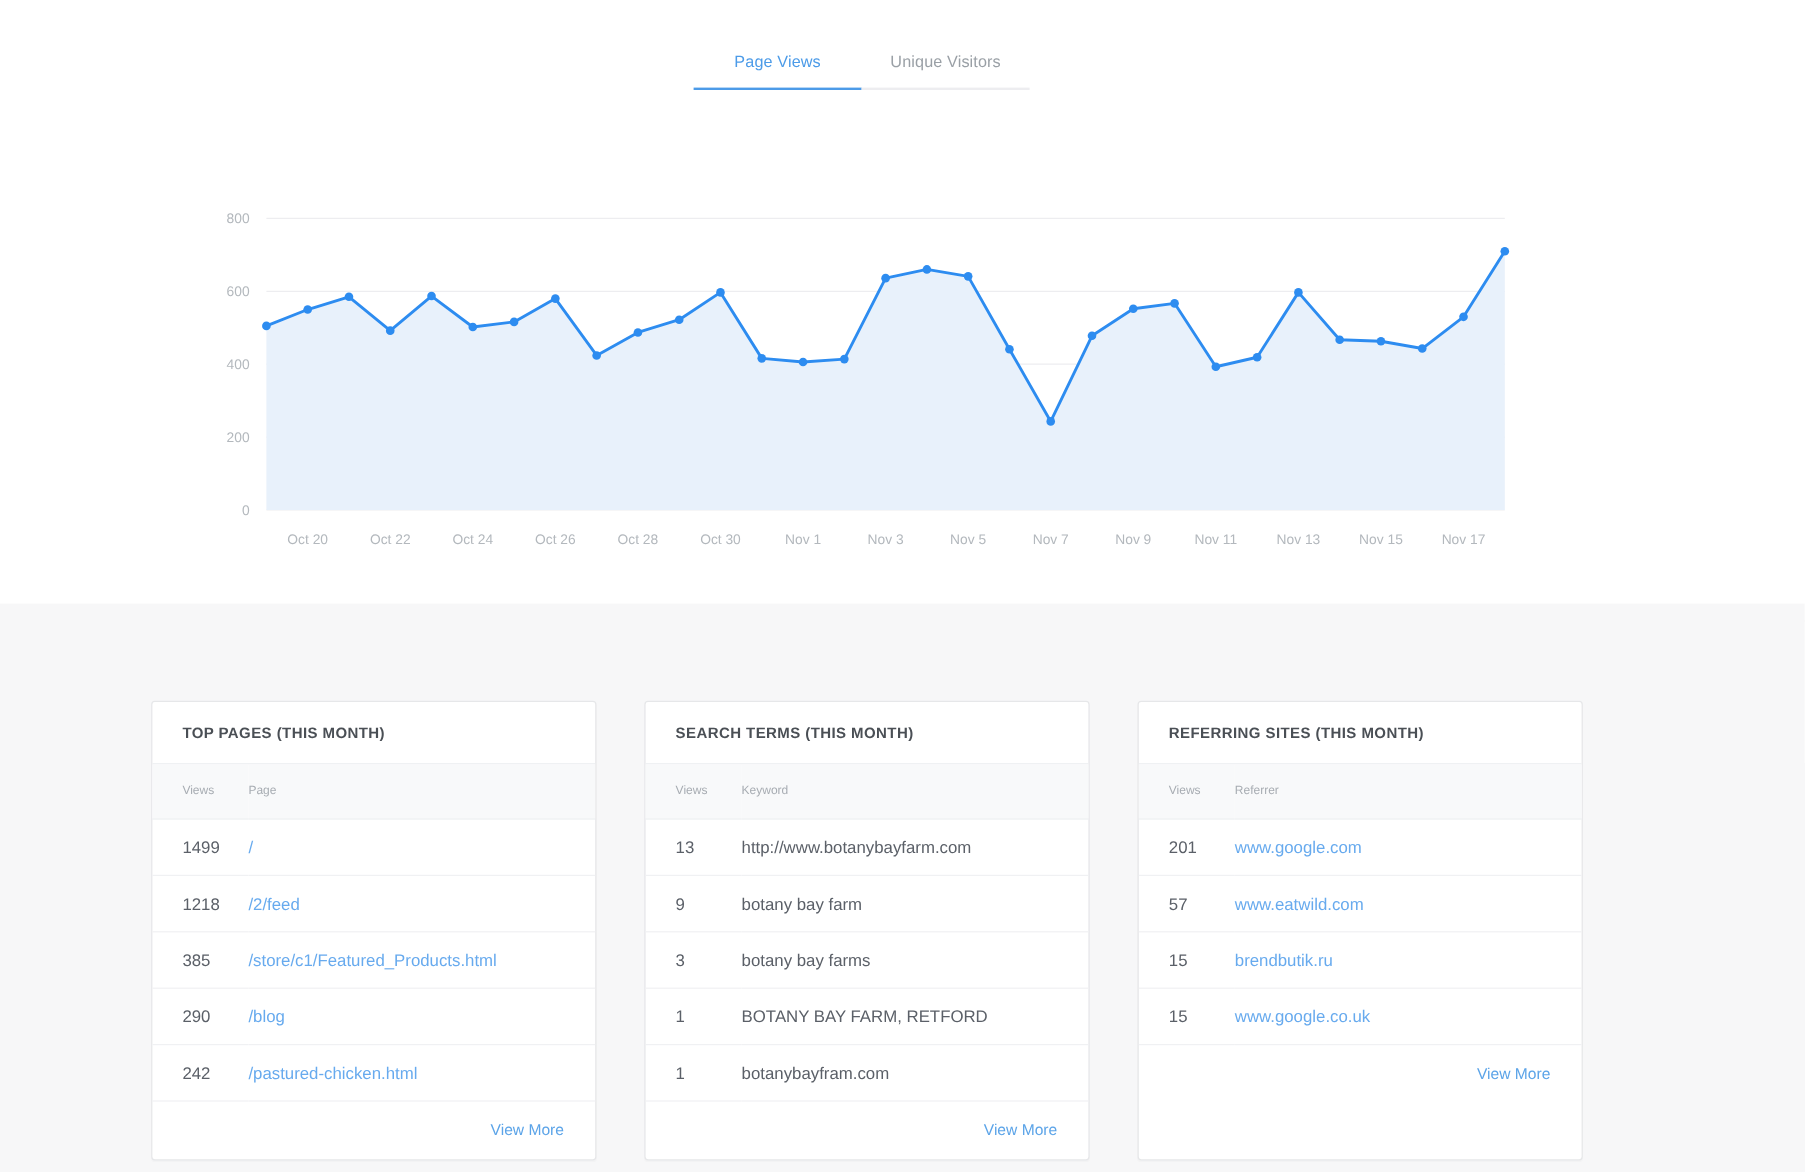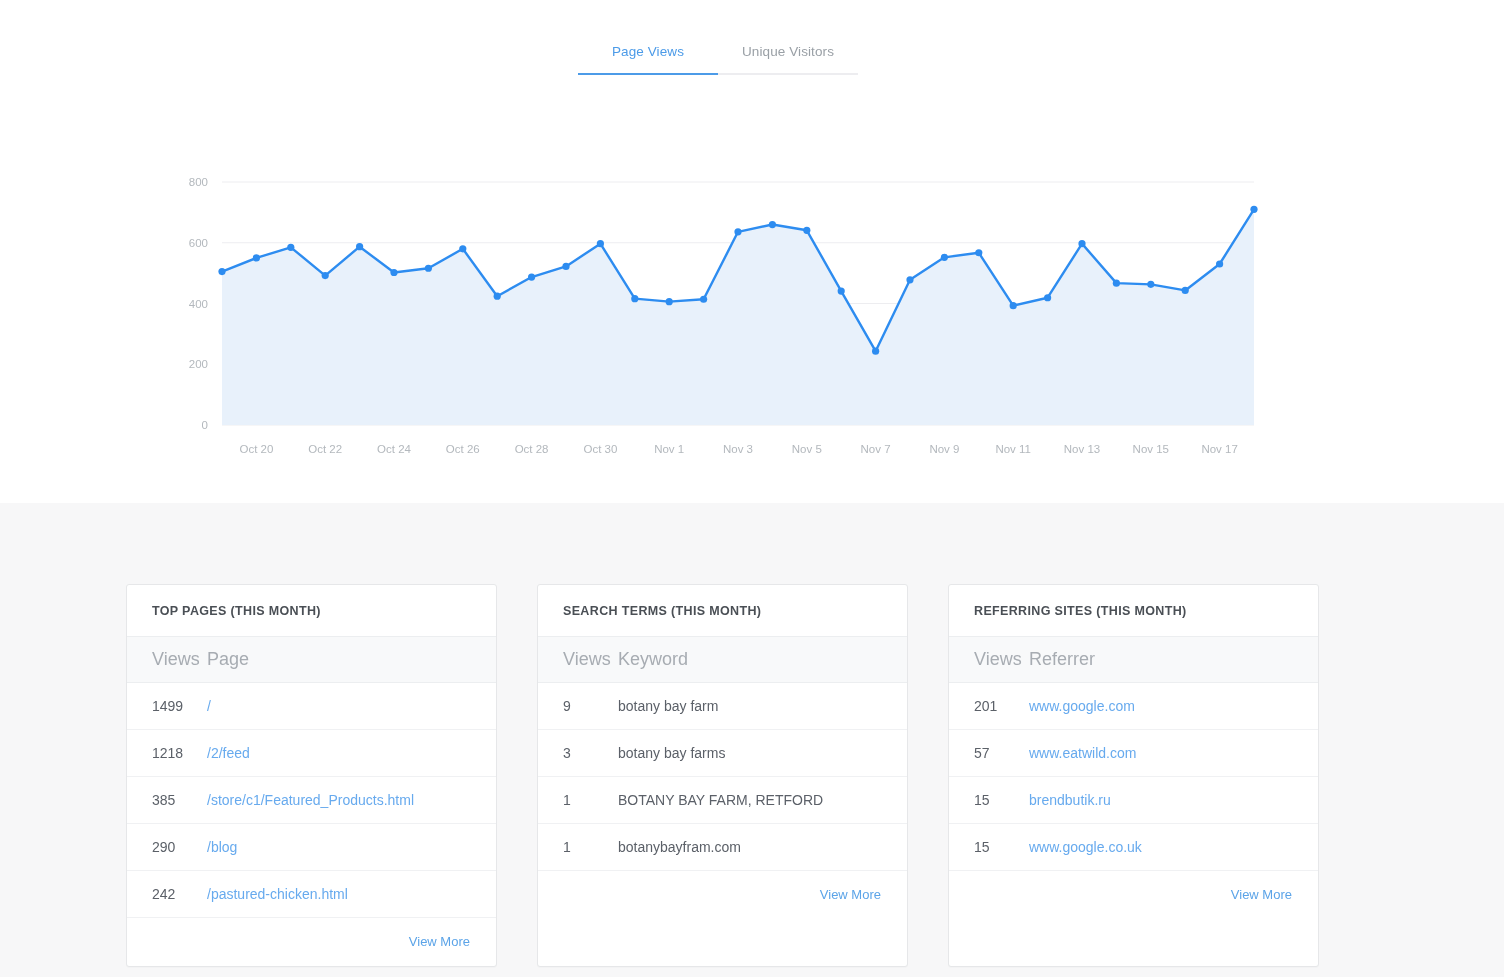--- a/index.html
+++ b/index.html
@@ -53,21 +53,21 @@
     border: 1px solid #e6e7e9; border-radius: 3px;
     box-shadow: 0 1px 1px rgba(0,0,0,0.02);
   }
   .card-title {
     height: 52px; display: flex; align-items: center; padding-left: 25px;
     font-size: 12.5px; font-weight: bold; letter-spacing: .35px; color: #4a4f55;
     border-bottom: 1px solid #eceef0;
   }
   table.card-table { width: 100%; border-collapse: collapse; }
   table.card-table th {
-    background: #f8f9fa; color: #a7acb2; font-size: 18px; font-weight: normal;
+    background: #f8f9fa; color: #a7acb2; font-size: 10px; font-weight: normal;
     text-align: left; height: 45px; padding: 0; border-bottom: 1px solid #eceef0;
   }
   table.card-table td {
     height: 47px; padding: 0; font-size: 14px; color: #5b6068;
     border-bottom: 1px solid #f0f1f3;
   }
   .col-views { width: 80px; padding-left: 25px !important; }
   .col-main { padding-left: 0 !important; }
   a.cell-link { color: #67aaee; text-decoration: none; }
   td.plain { color: #6b7077; }
@@ -200,20 +200,24 @@
           <div class="card-title">SEARCH TERMS (THIS MONTH)</div>
           <table class="card-table">
             <thead>
               <tr>
                 <th class="col-views">Views</th>
                 <th class="col-main">Keyword</th>
               </tr>
             </thead>
             <tbody>
               <tr>
+                <td class="col-views">13</td>
+                <td class="col-main plain">http://www.botanybayfarm.com</td>
+              </tr>
+              <tr>
                 <td class="col-views">9</td>
                 <td class="col-main plain">botany bay farm</td>
               </tr>
               <tr>
                 <td class="col-views">3</td>
                 <td class="col-main plain">botany bay farms</td>
               </tr>
               <tr>
                 <td class="col-views">1</td>
                 <td class="col-main plain">BOTANY BAY FARM, RETFORD</td>

